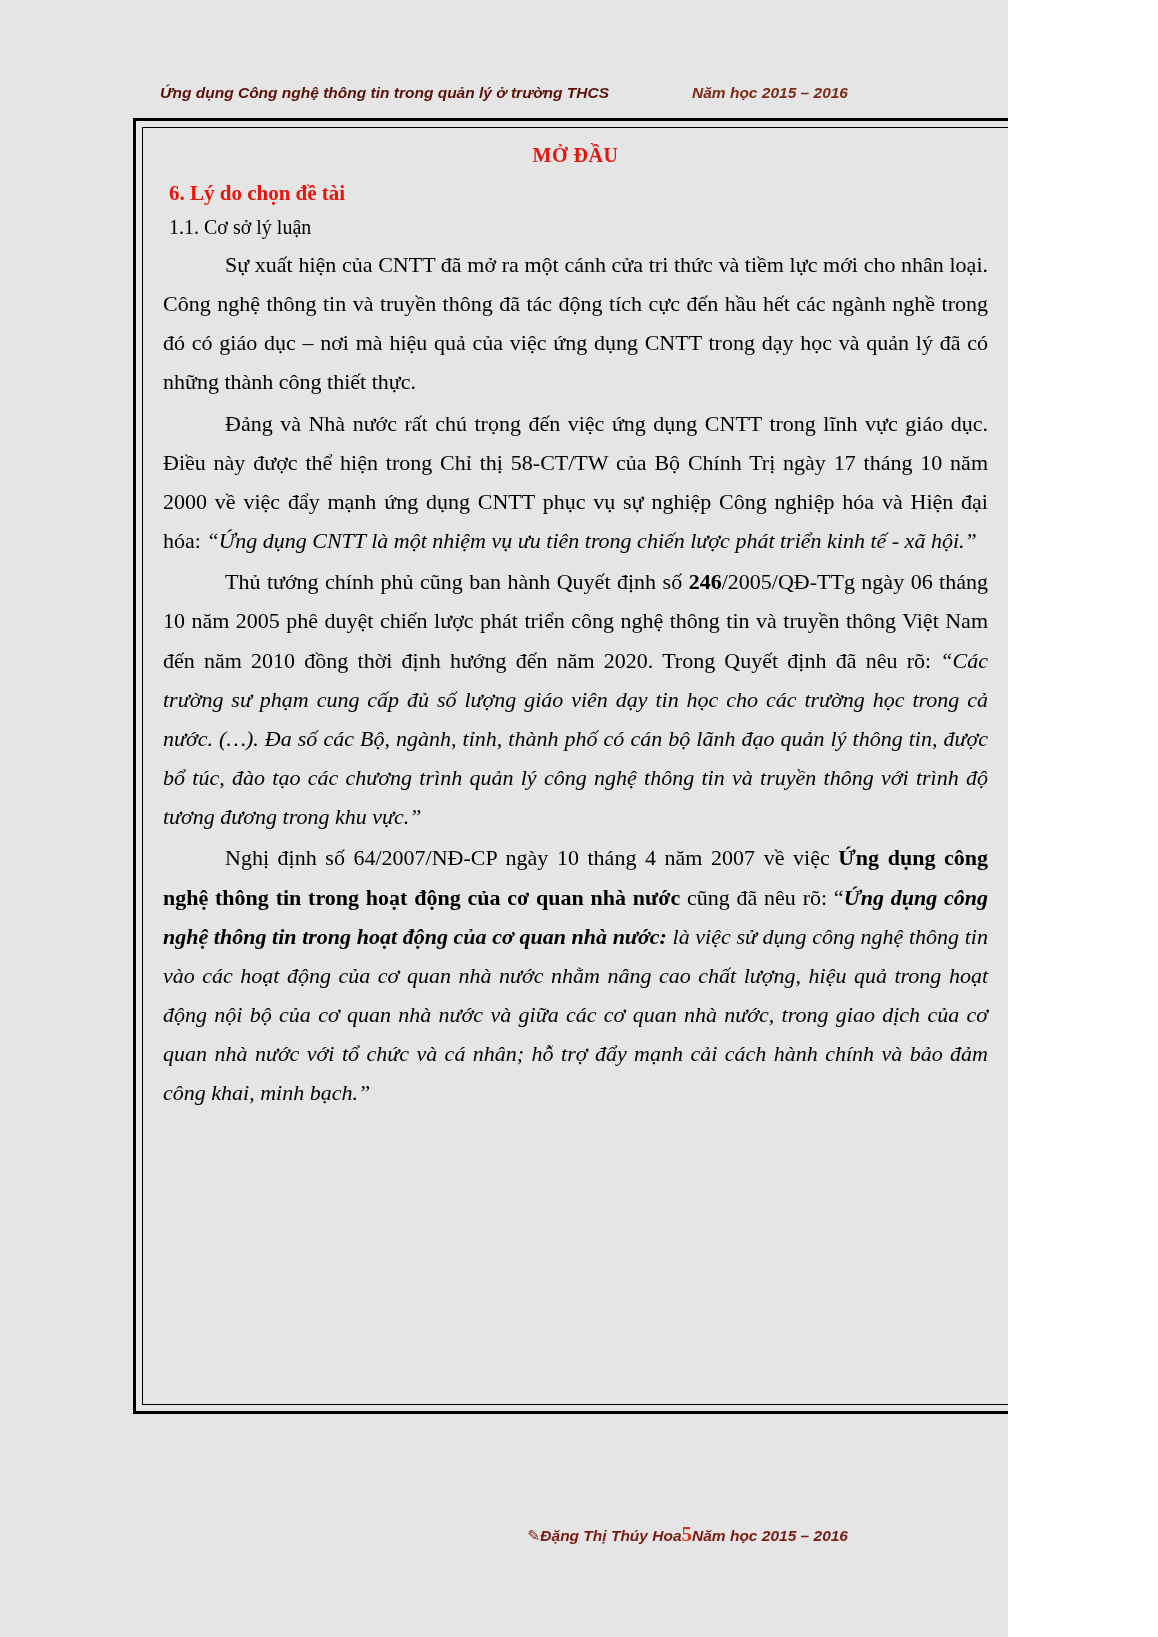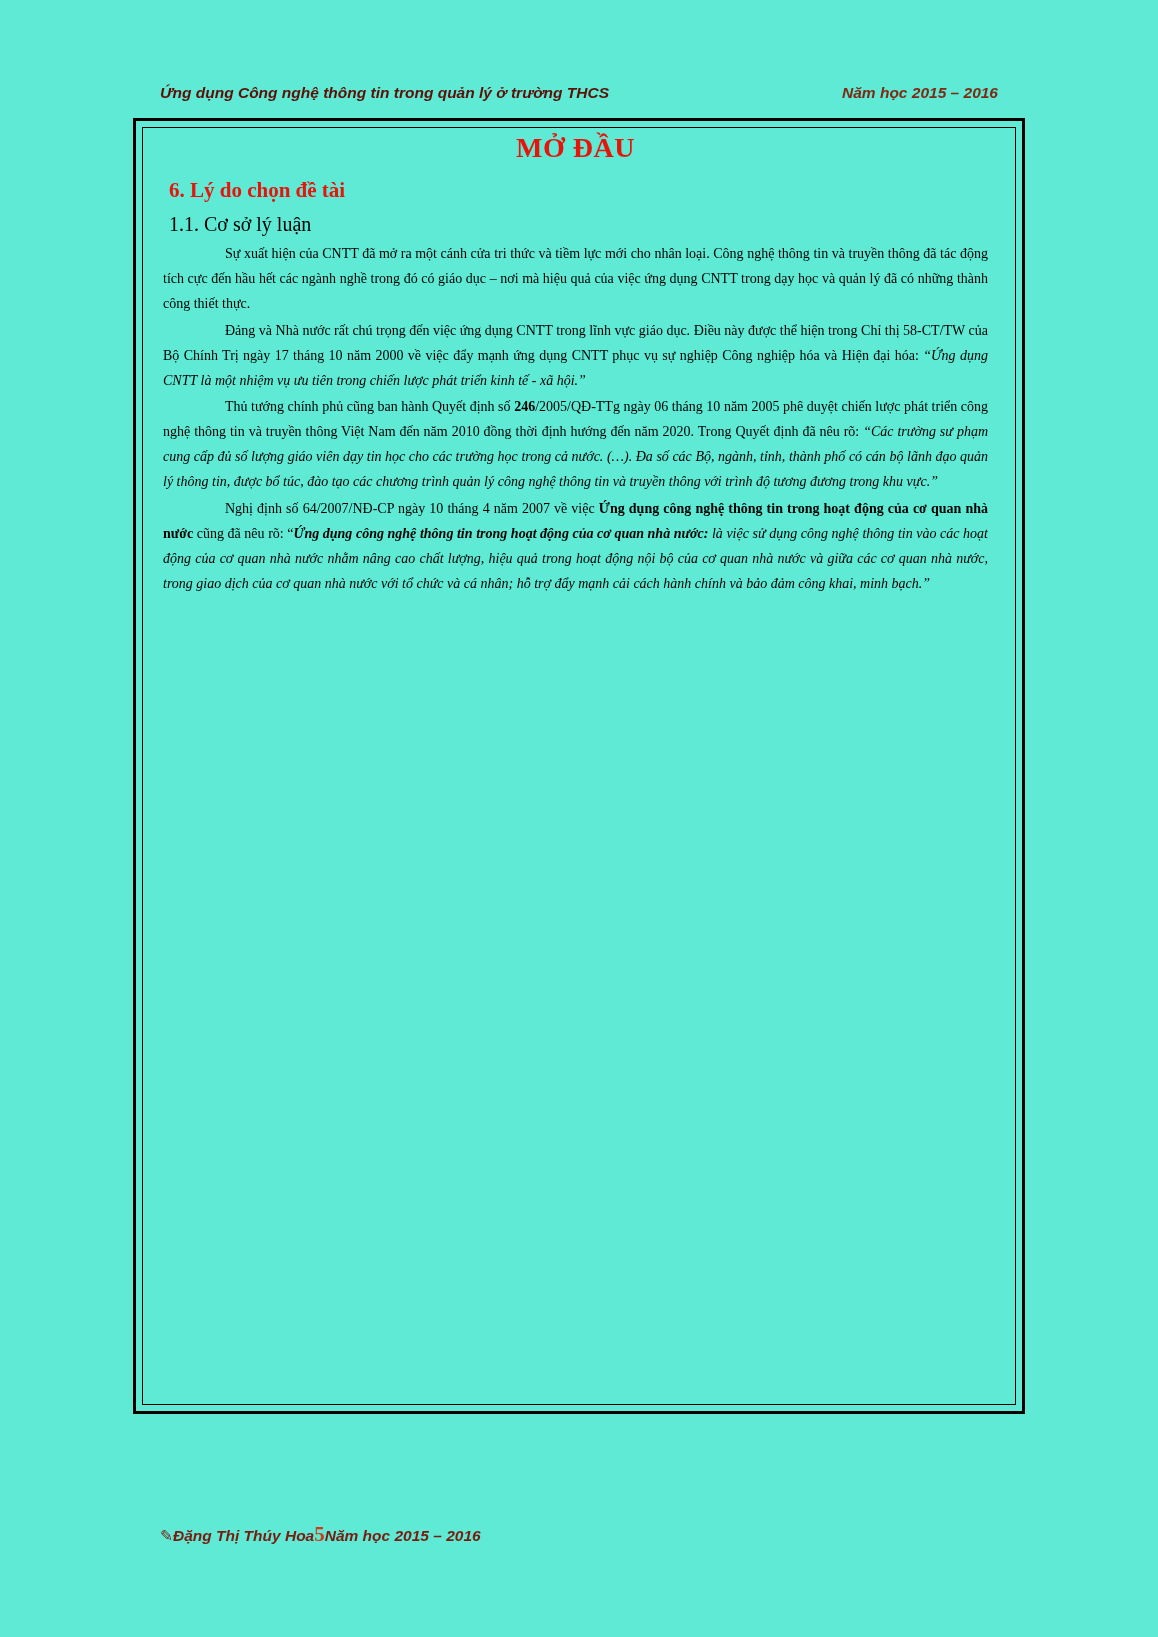--- a/index.html
+++ b/index.html
@@ -1,24 +1,24 @@
 <!DOCTYPE html>
 <html><head>
 <meta charset="utf-8">
 <style>
   html, body {
     margin: 0;
     padding: 0;
     background: #ffffff;
   }
   .page {
-    width: 1158px;
+    width: 1008px;
     height: 1637px;
     position: relative;
-    background: #5eead4;
+    background: #e5e5e5;
     box-sizing: border-box;
     font-family: "Liberation Serif", serif;
     overflow: hidden;
   }
   .header {
     position: absolute;
     top: 84px;
     left: 160px;
     right: 160px;
     display: flex;
@@ -32,21 +32,21 @@
   }
   .header .left { color: #5c1008; }
   .header .right { color: #7d2b16; }
 
   .footer {
     position: absolute;
     bottom: 90px;
     left: 160px;
     right: 160px;
     display: flex;
-    justify-content: flex-start;
+    justify-content: flex-end;
     align-items: baseline;
     font-family: "Liberation Sans", sans-serif;
     font-size: 15.5px;
     font-style: italic;
     font-weight: bold;
     color: #7a1b12;
   }
   .footer .center {
     font-family: "Liberation Serif", serif;
     font-style: normal;
@@ -76,42 +76,42 @@
   }
   .content {
     position: absolute;
     top: 128px;
     left: 155px;
     width: 845px;
     box-sizing: border-box;
     padding: 0 12px 0 8px;
   }
   h1.doc-title {
-    margin: 4px 0 14px 0;
+    margin: 16px 0 14px 0;
     text-align: center;
-    font-size: 28px;
+    font-size: 20px;
     font-weight: bold;
     color: #e8140b;
     letter-spacing: 0.5px;
   }
   h2.section {
     margin: 10px 0 8px 6px;
     font-size: 21px;
     font-weight: bold;
     color: #e8140b;
   }
   h3.subsection {
     margin: 10px 0 6px 6px;
     font-size: 20px;
     font-weight: normal;
     color: #000;
   }
   p.para {
     margin: 0 0 2px 0;
-    font-size: 14px;
+    font-size: 22px;
     line-height: 1.78;
     text-align: justify;
     text-indent: 62px;
     color: #000;
     hyphens: none;
   }
   .i { font-style: italic; }
   .b { font-weight: bold; }
   .bi { font-weight: bold; font-style: italic; }
 </style>

